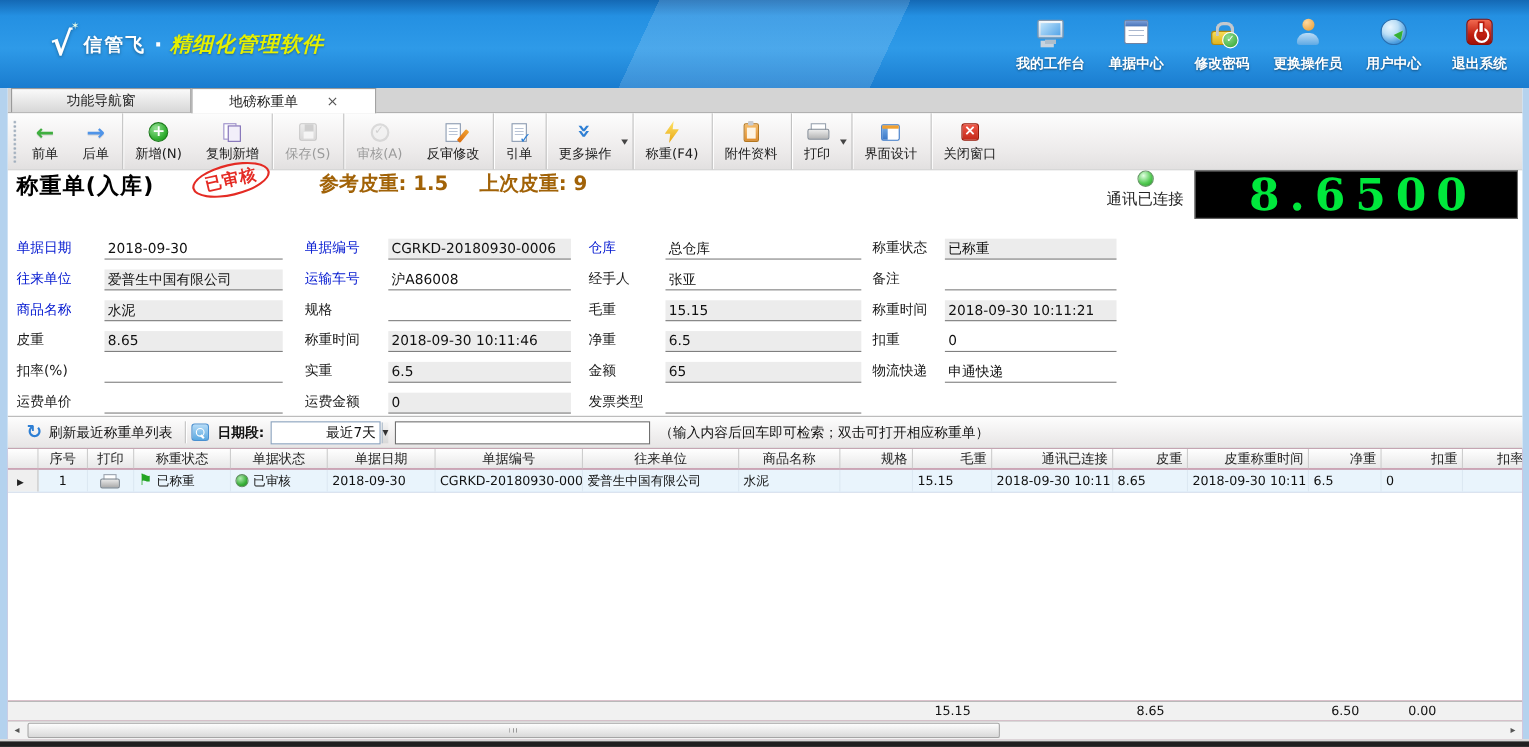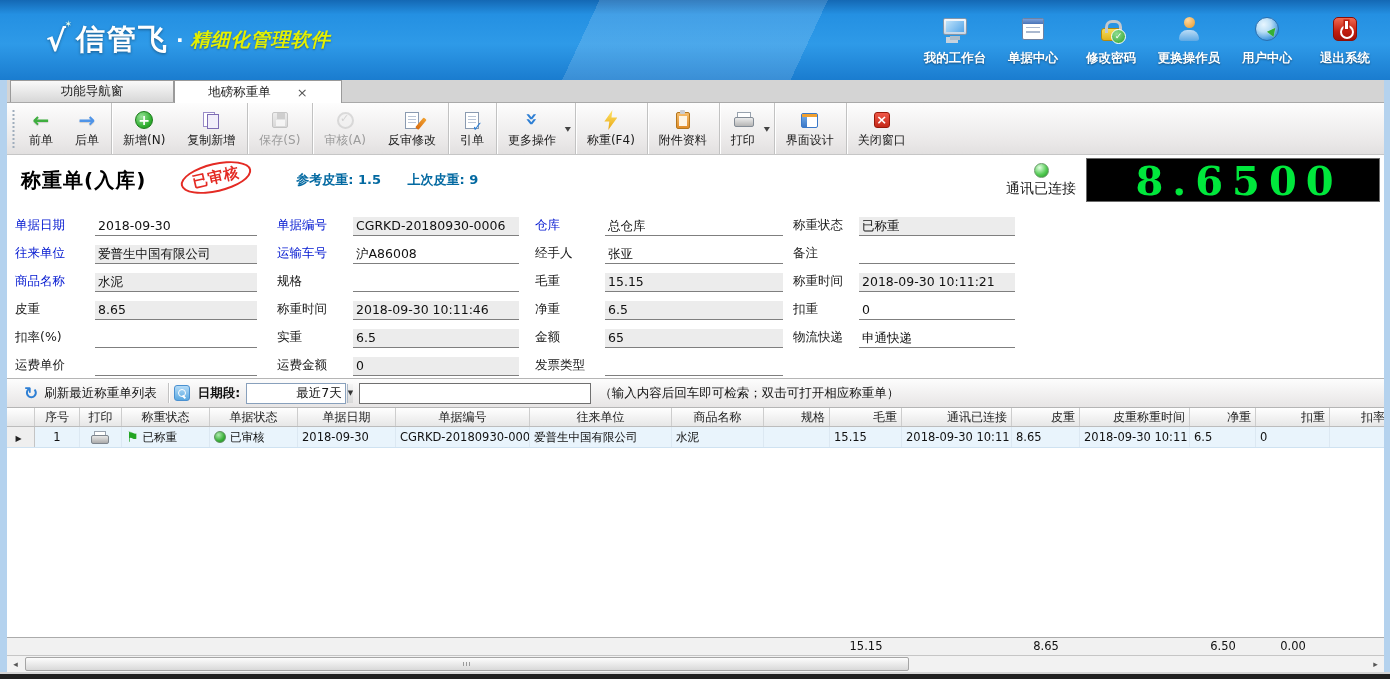--- a/index.html
+++ b/index.html
@@ -20,21 +20,21 @@
     content:""; position:absolute; inset:0;
     background:linear-gradient(115deg,transparent 42%,rgba(255,255,255,.14) 42%,rgba(255,255,255,.14) 58%,transparent 58%);
     pointer-events:none;
   }
   .logo { display:flex; align-items:center; margin-left:46px; z-index:1; }
   .logo-mark {
     color:#fff; font-size:30px; font-weight:bold; font-style:italic;
     margin-right:10px; text-shadow:0 1px 3px rgba(0,0,0,.35); position:relative;
   }
   .logo-mark::after { content:"✶"; position:absolute; top:-4px; right:-6px; font-size:9px; color:#eaffea; }
-  .logo-text { color:#fff; font-size:29px; font-weight:bold; letter-spacing:2px; text-shadow:0 1px 3px rgba(0,0,0,.4); }
+  .logo-text { color:#fff; font-size:17px; font-weight:bold; letter-spacing:2px; text-shadow:0 1px 3px rgba(0,0,0,.4); }
   .logo-dot { color:#fff; font-size:20px; font-weight:bold; margin:0 7px; }
   .logo-sub { color:#e4f000; font-size:19px; font-weight:bold; font-style:italic; letter-spacing:1px; text-shadow:0 1px 2px rgba(0,0,0,.35); }
 
   .appnav { margin-left:auto; display:flex; align-items:flex-end; padding-right:6px; z-index:1; }
   .appnav-btn { display:flex; flex-direction:column; align-items:center; min-width:78px; padding:4px 6px 6px; cursor:pointer; }
   .anav-ico { height:36px; display:flex; align-items:center; justify-content:center; margin-bottom:3px; }
   .anav-label { color:#fff; font-size:12.5px; font-weight:bold; text-shadow:0 1px 2px rgba(0,0,0,.45); white-space:nowrap; }
 
   
   .ic-workstation { width:24px; height:17px; background:linear-gradient(#f4f8fc,#c9d6e4); border:1px solid #8496aa; border-radius:2px; position:relative; margin-bottom:6px; }
@@ -116,25 +116,25 @@
   .ic-print { width:18px; height:16px; position:relative; }
   .ic-print::before { content:""; position:absolute; left:3px; top:0; width:12px; height:5px; background:#fff; border:1px solid #98a2ae; }
   .ic-print::after { content:""; position:absolute; left:0; top:5px; width:18px; height:8px; background:linear-gradient(#ececec,#b5b5b5); border:1px solid #848c96; border-radius:2px; }
   .ic-design { width:17px; height:15px; border:1px solid #3a78c8; background:#fff; position:relative; border-radius:2px; }
   .ic-design::before { content:""; position:absolute; left:0; top:0; bottom:0; width:5px; background:linear-gradient(#7ab0e8,#3a78c8); }
   .ic-design::after { content:""; position:absolute; left:0; right:0; top:0; height:3px; background:#f0a030; }
   .ic-closewin { width:16px; height:16px; border-radius:3px; background:linear-gradient(#f05848,#c42818); border:1px solid #981808; position:relative; }
   .ic-closewin::before { content:"×"; position:absolute; inset:0; color:#fff; font-weight:bold; font-size:13px; text-align:center; line-height:14px; }
 
   
-  .docheader { height:50px; flex:none; display:flex; align-items:center; background:#fff; padding:0 4px 0 14px; }
+  .docheader { height:50px; flex:none; display:flex; align-items:flex-start; background:#fff; padding:0 4px 0 8px; }
   .doc-title { font-size:20px; font-weight:bold; color:#000; letter-spacing:1px; white-space:nowrap; }
   .stamp { display:inline-block; transform:rotate(-13deg); border:2.5px solid #e42b24; border-radius:50%;
     color:#e42b24; font-size:15px; font-weight:bold; padding:3px 10px; margin-left:34px; margin-top:-6px; background:rgba(255,255,255,.5); letter-spacing:1px; }
-  .tare-info { margin-left:44px; color:#0369a1; font-size:13px; font-weight:bold; white-space:nowrap; }
+  .tare-info { margin-left:44px; color:#a16207; font-size:18px; font-weight:bold; white-space:nowrap; }
   .tare-info span + span { margin-left:22px; }
   .conn { margin-left:auto; display:flex; flex-direction:column; align-items:center; margin-right:10px; cursor:pointer; flex:none; }
   .conn-ball { width:15px; height:15px; border-radius:50%; background:radial-gradient(circle at 35% 28%,#e2ffe2,#55cc55 55%,#1d921d); border:1px solid #6a9a6a; margin-bottom:2px; }
   .conn-label { font-size:14px; color:#222; white-space:nowrap; }
   .scale-display { width:294px; height:44px; flex:none; background:#000; border:1px solid #6a6a6a;
     color:#00e83c; font-family:"DejaVu Serif","Liberation Serif",serif; font-weight:bold; font-size:40px;
     display:flex; align-items:center; justify-content:center; letter-spacing:9px; padding-left:12px; }
 
   
   .form { height:173px; flex:none; display:grid; grid-template-columns:262px 258px 258px 340px; align-content:start; row-gap:7px; padding:10px 0 0 8px; background:#fff; }

